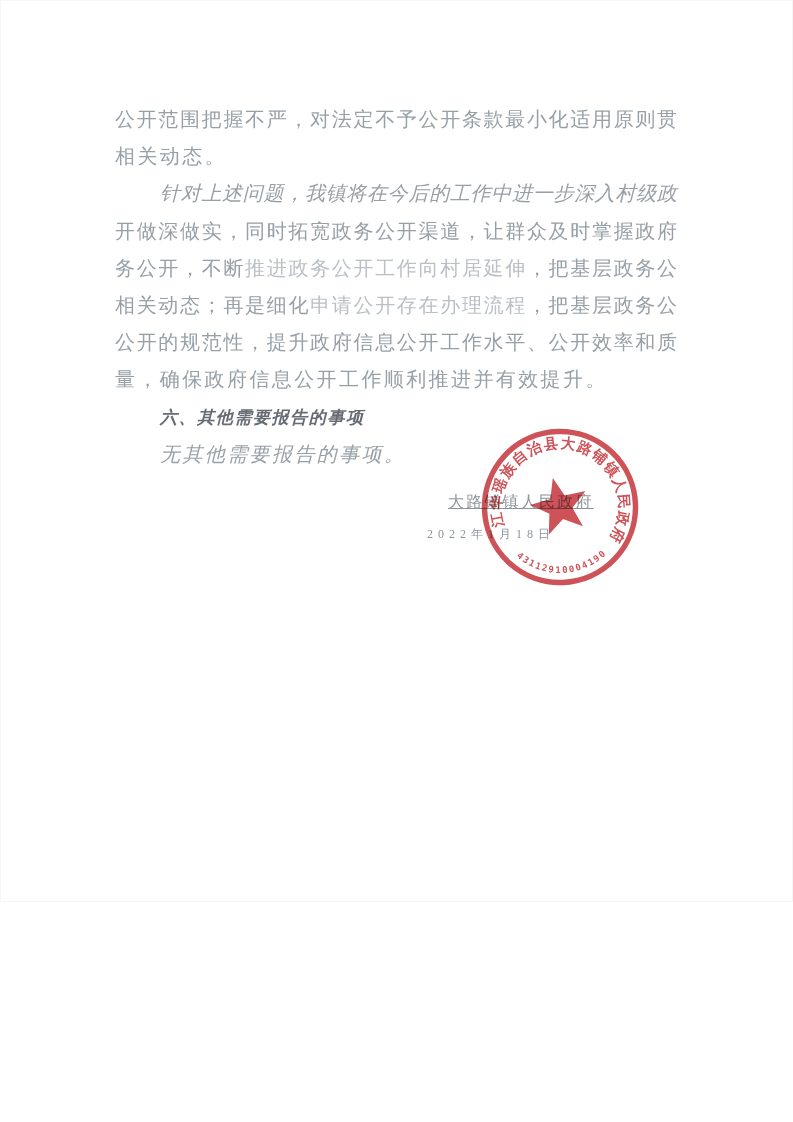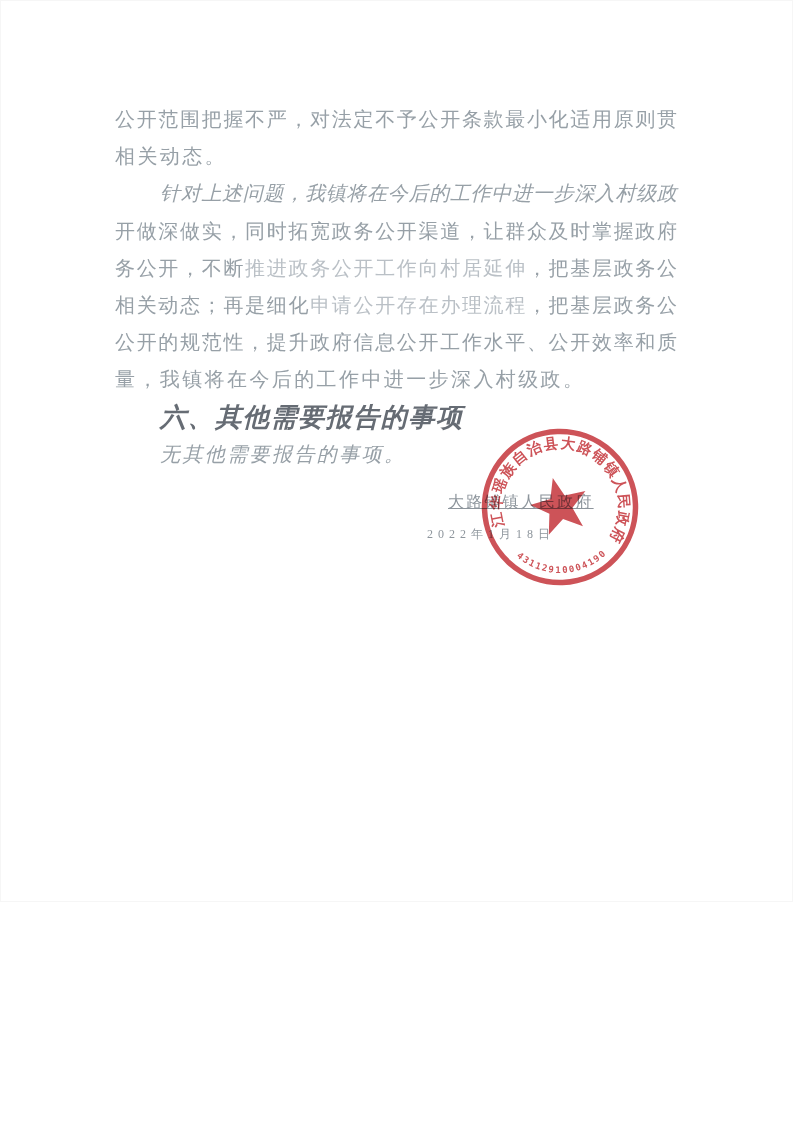--- a/index.html
+++ b/index.html
@@ -42,21 +42,21 @@
     white-space: normal;
     letter-spacing: 0;
     text-align: justify;
     text-align-last: justify;
   }
   .line.indent { padding-left: 45px; font-style: italic; }
   .line.heading {
     font-family: "Liberation Sans", "DejaVu Sans", sans-serif;
     font-weight: bold;
     color: var(--heading-text);
-    font-size: 26px;
+    font-size: 17px;
     letter-spacing: 1.6px;
   }
   .seg.faint { color: var(--faint-text); }
 
   
   .sig-name {
     position: absolute;
     left: 448px;
     top: 492px;
     font-size: 16px;
@@ -114,21 +114,21 @@
 <div class="page">
 
   <div class="doc">
       <div class="line fit"><span class="seg">公开范围把握不严，对法定不予公开条款最小化适用原则贯</span></div>
       <div class="line"><span class="seg">相关动态。</span></div>
       <div class="line indent fit"><span class="seg">针对上述问题，我镇将在今后的工作中进一步深入村级政</span></div>
       <div class="line fit"><span class="seg">开做深做实，同时拓宽政务公开渠道，让群众及时掌握政府</span></div>
       <div class="line fit"><span class="seg">务公开，不断</span><span class="seg faint">推进政务公开工作向村居延伸</span><span class="seg">，把基层政务公</span></div>
       <div class="line fit"><span class="seg">相关动态；再是细化</span><span class="seg faint">申请公开存在办理流程</span><span class="seg">，把基层政务公</span></div>
       <div class="line fit"><span class="seg">公开的规范性，提升政府信息公开工作水平、公开效率和质</span></div>
-      <div class="line"><span class="seg">量，我镇将在今后的工作中进一步深入村级政。</span></div>
+      <div class="line"><span class="seg">量，确保政府信息公开工作顺利推进并有效提升。</span></div>
       <div class="line heading indent"><span class="seg">六、其他需要报告的事项</span></div>
       <div class="line indent"><span class="seg">无其他需要报告的事项。</span></div>
     </div>
 
   <div class="sig-name">大路铺镇人民政府</div>
   <div class="sig-date">2022年1月18日</div>
 
   <svg class="seal" viewBox="0 0 172 172" xmlns="http://www.w3.org/2000/svg" xmlns:xlink="http://www.w3.org/1999/xlink">
     <defs>
       <path id="ringPath" d="M 30.6 106.2 A 59 59 0 1 1 131.2 123.9" fill="none"></path>

